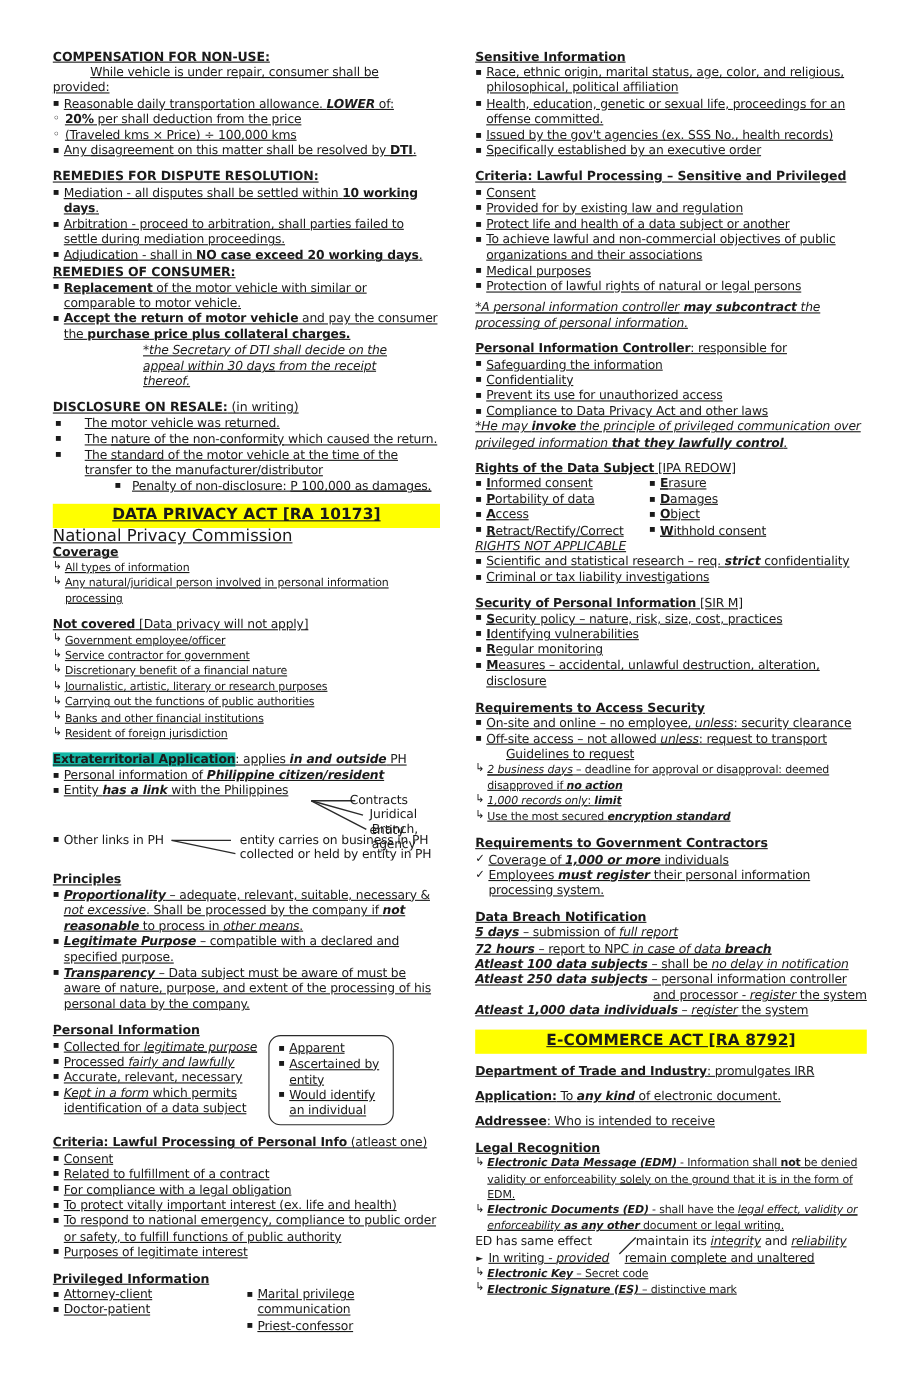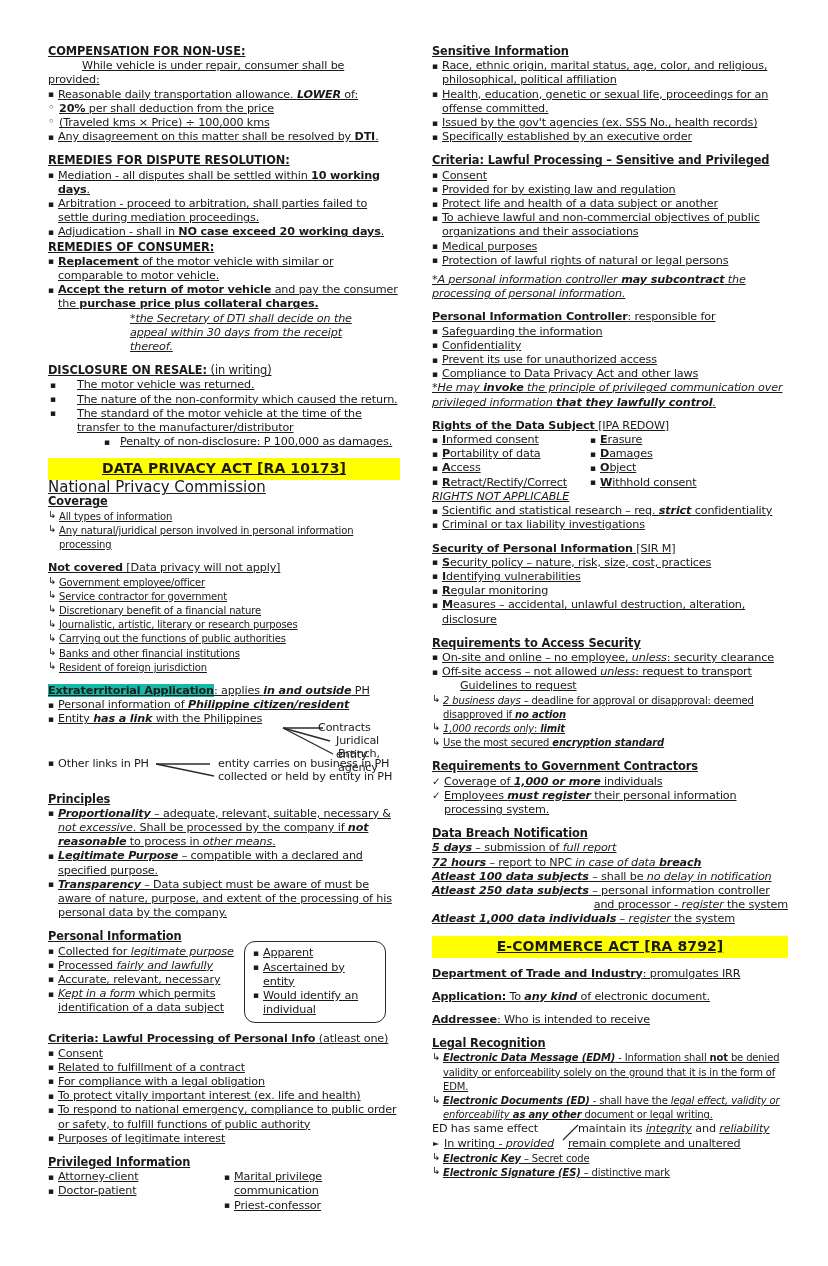--- a/index.html
+++ b/index.html
@@ -228,21 +228,21 @@
           <div class="lft" style="width:196px;flex:0 0 196px">
             <div class="h">Personal Information</div>
             <ul class="sq">
               <li><span>Collected for </span><span class="iu">legitimate purpose</span></li>
               <li><span>Processed </span><span class="iu">fairly and lawfully</span></li>
               <li><span>Accurate, relevant, necessary</span></li>
               <li><span class="iu">Kept in a form</span><span> which permits identification of a data subject</span></li>
             </ul>
           </div>
           <div class="rgt" style="margin-top:12px">
-            <div class="callout" style="width:142px">
+            <div class="callout" style="width:114px">
               <ul class="sq">
                 <li>Apparent</li>
                 <li>Ascertained by entity</li>
                 <li>Would identify an individual</li>
               </ul>
             </div>
           </div>
         </div>
       </div>
 

